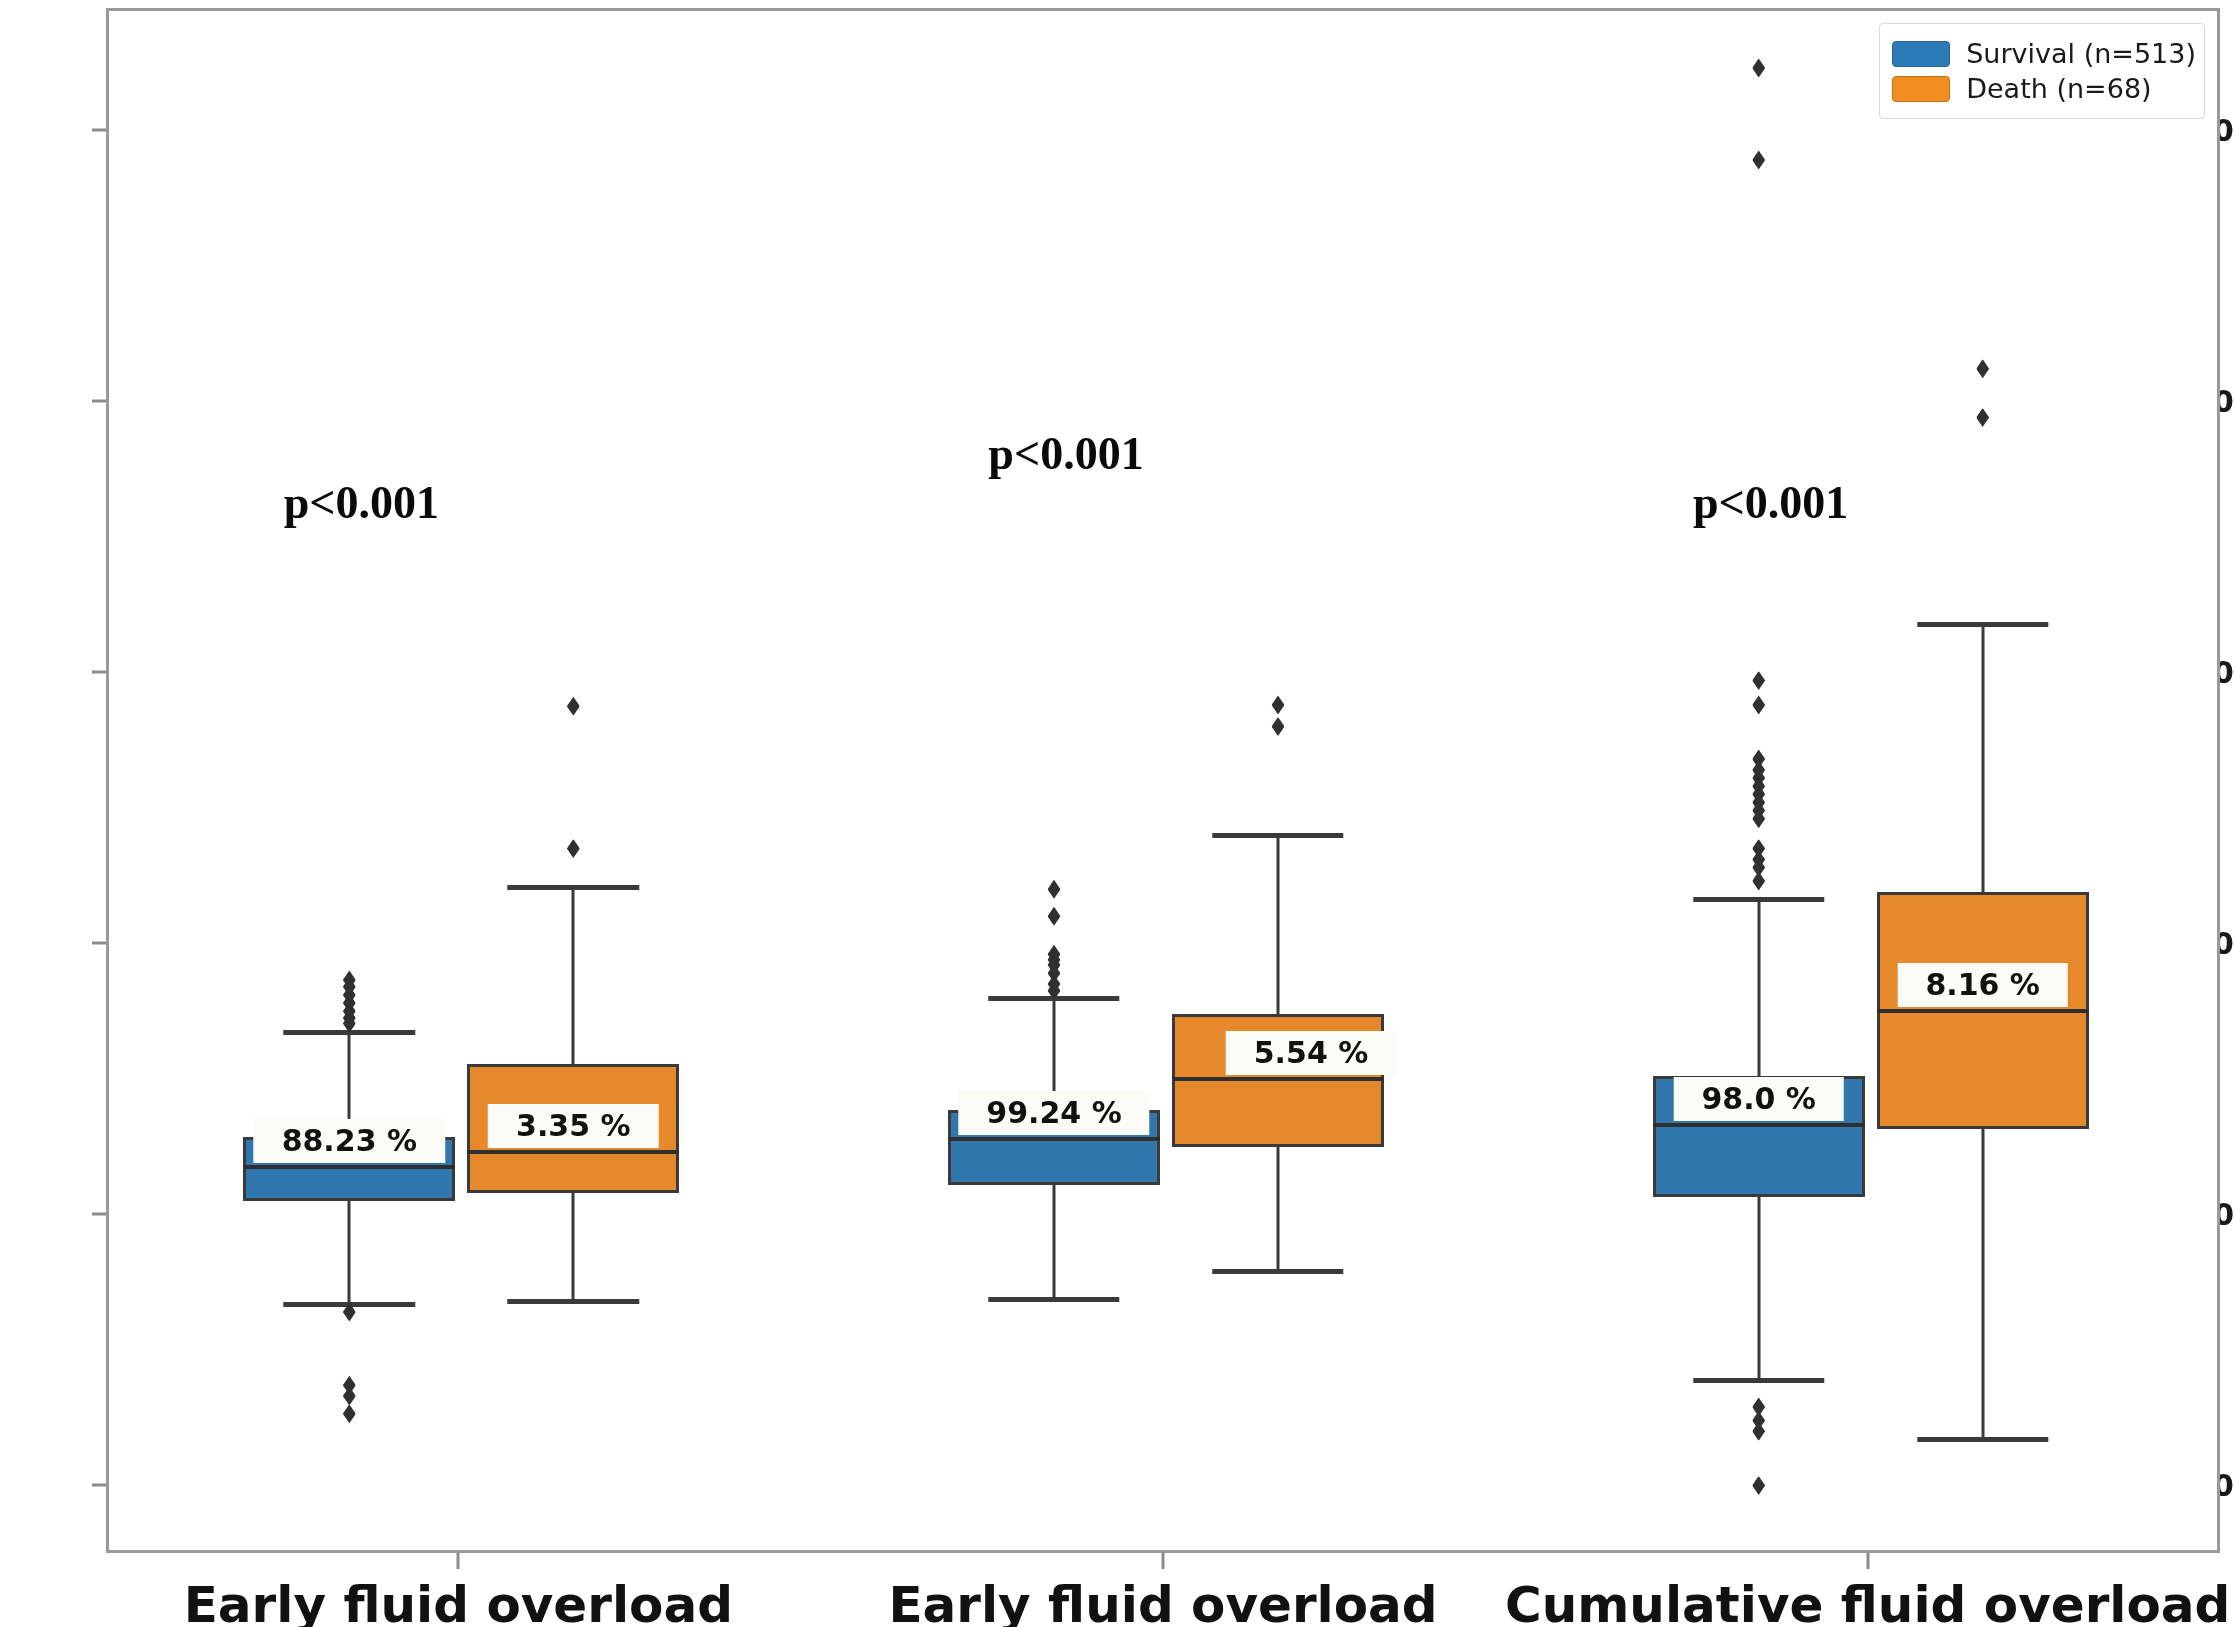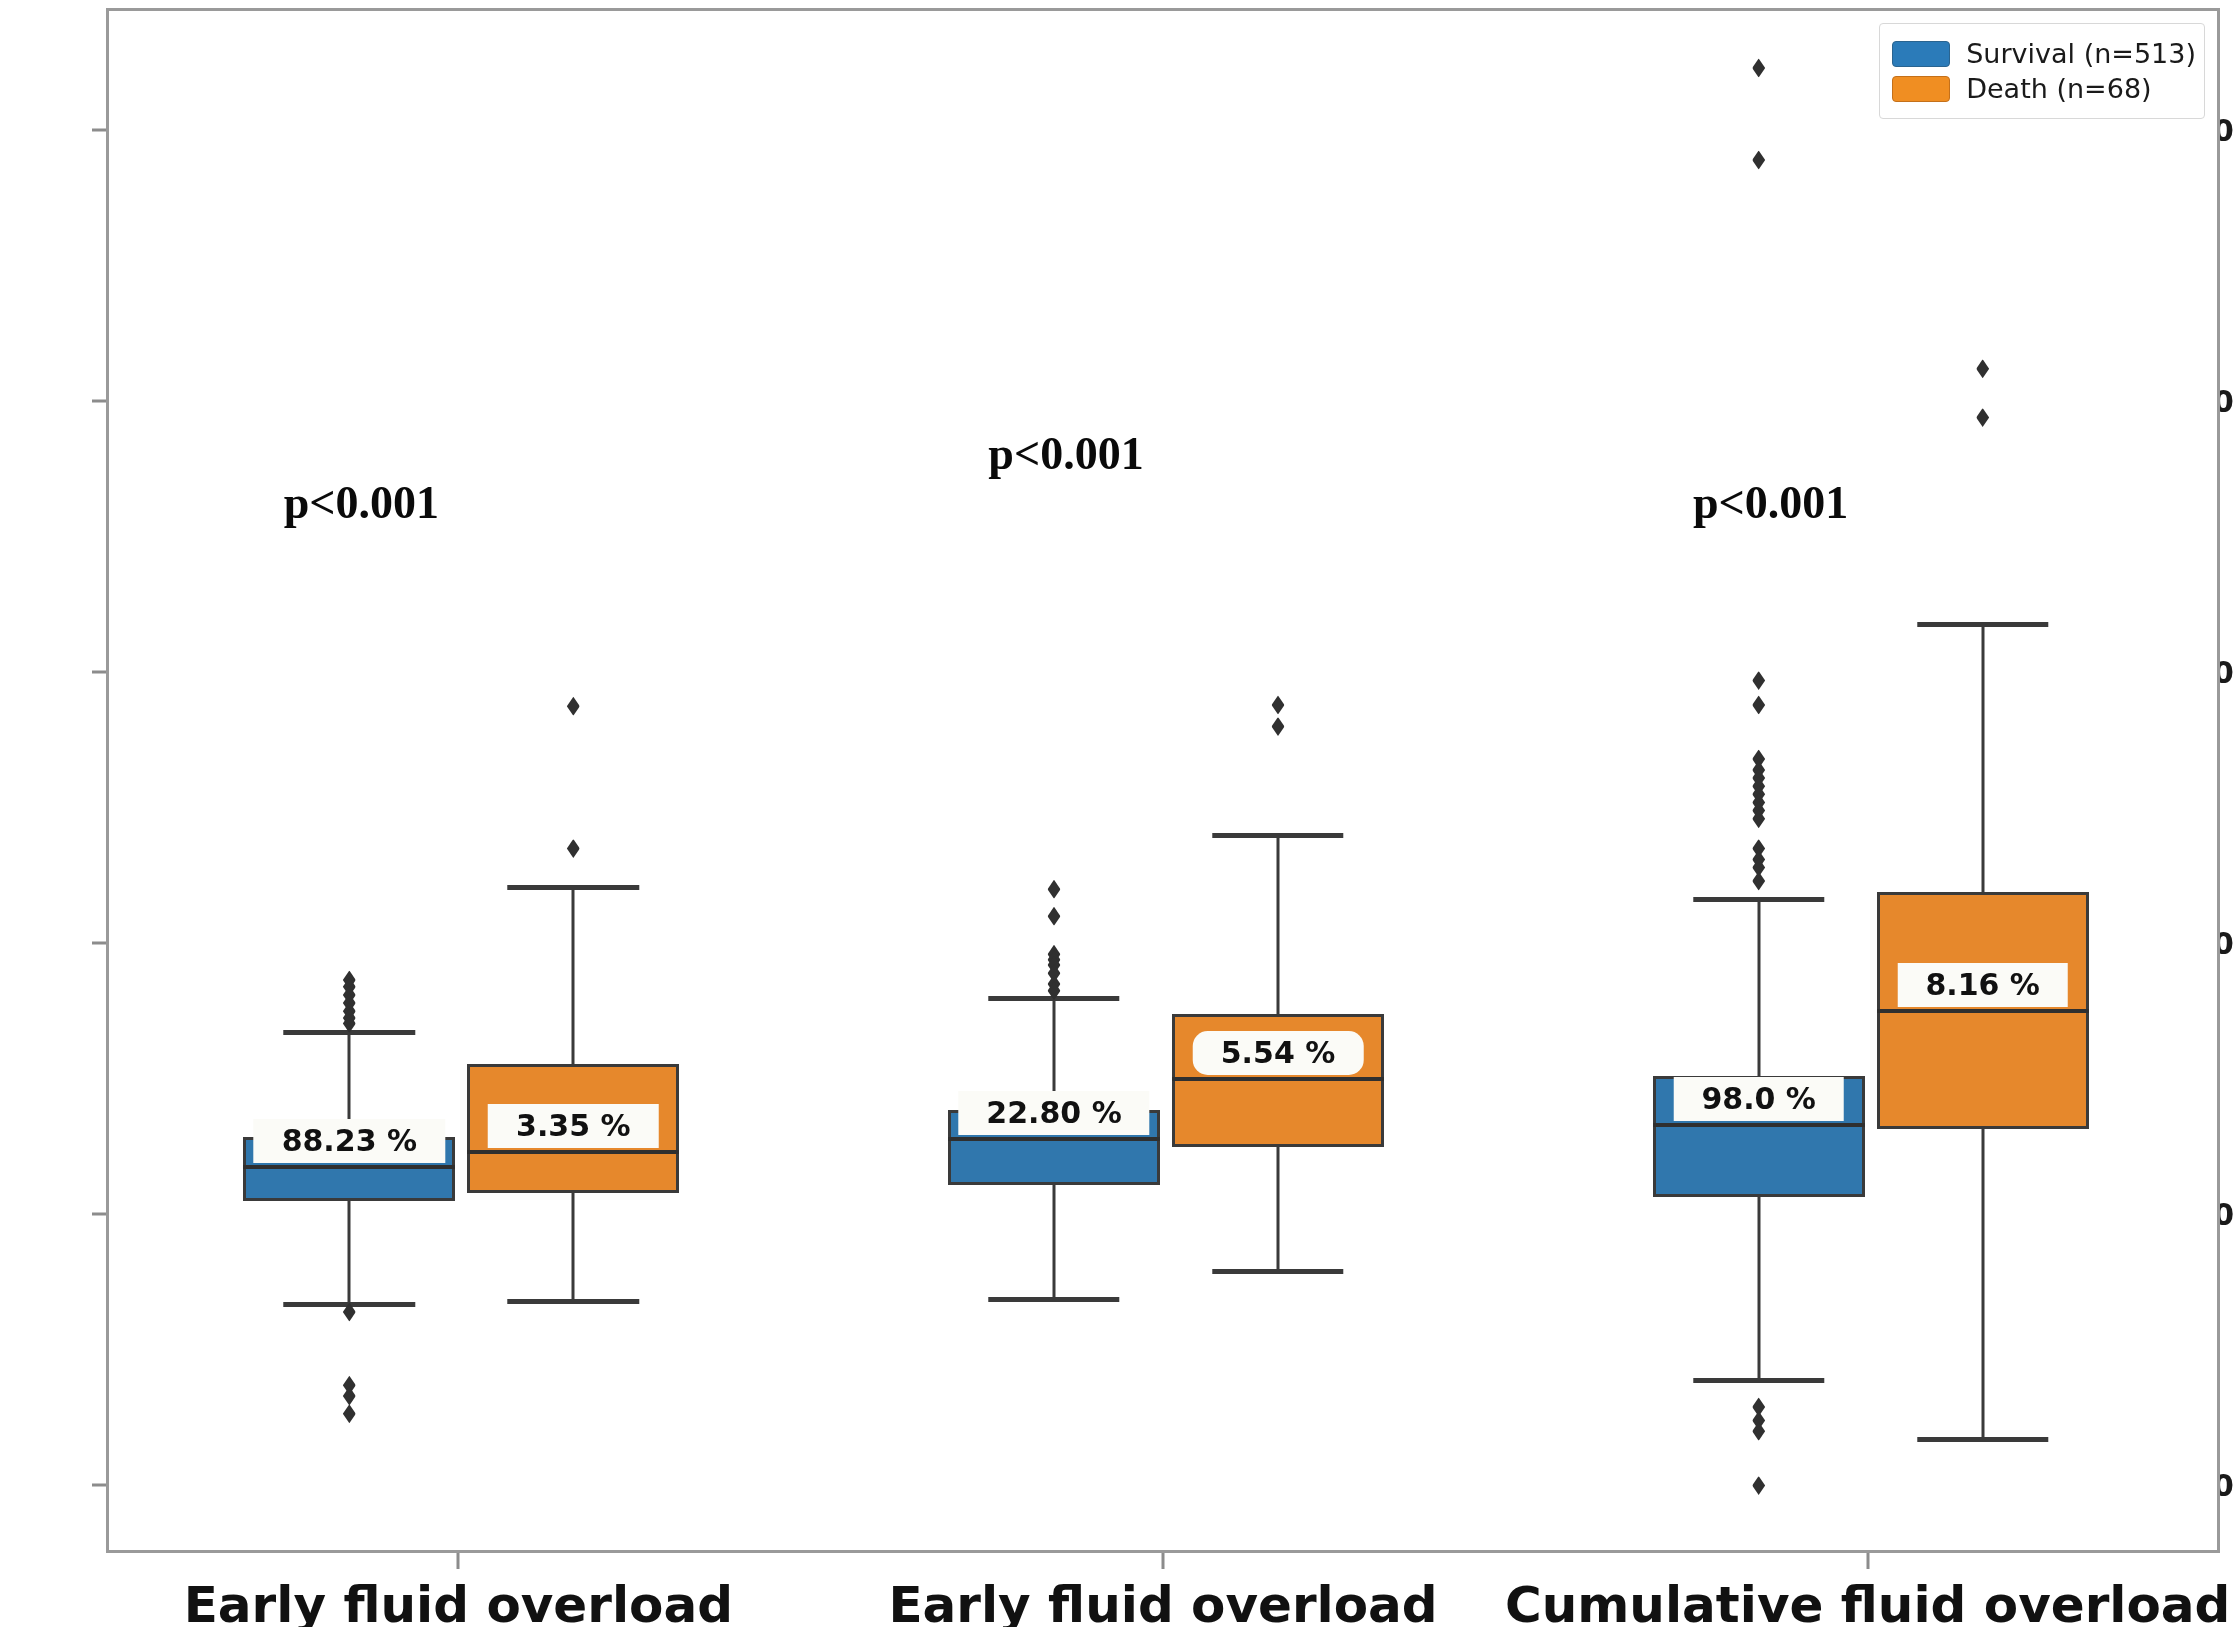--- a/index.html
+++ b/index.html
@@ -110,21 +110,21 @@
         <div class="box survival" style="left: 839px; top: 1099.12px; width: 212px; height: 74.5395px;"></div>
         <div class="median" style="left: 839px; top: 1126.39px; width: 212px;"></div>
         <div class="outlier" style="left: 945px; top: 878.211px;"></div>
         <div class="outlier" style="left: 945px; top: 905.316px;"></div>
         <div class="outlier" style="left: 945px; top: 943.263px;"></div>
         <div class="outlier" style="left: 945px; top: 948.684px;"></div>
         <div class="outlier" style="left: 945px; top: 954.105px;"></div>
         <div class="outlier" style="left: 945px; top: 962.237px;"></div>
         <div class="outlier" style="left: 945px; top: 973.079px;"></div>
         <div class="outlier" style="left: 945px; top: 979.855px;"></div>
-        <div class="val-label" style="left: 945px; top: 1102.39px;">22.80 %</div>
+        <div class="val-label" style="left: 945px; top: 1102.39px;">99.24 %</div>
         <div class="whisker-v" style="left: 1649.67px; top: 887.697px; height: 177.539px;"></div>
         <div class="whisker-v" style="left: 1649.67px; top: 1185.86px; height: 182.961px;"></div>
         <div class="cap" style="left: 1649.67px; top: 885.697px; width: 131.44px;"></div>
         <div class="cap" style="left: 1649.67px; top: 1366.82px; width: 131.44px;"></div>
         <div class="box survival" style="left: 1543.67px; top: 1065.24px; width: 212px; height: 120.618px;"></div>
         <div class="median" style="left: 1543.67px; top: 1112.03px; width: 212px;"></div>
         <div class="outlier" style="left: 1649.67px; top: 56.9211px;"></div>
         <div class="outlier" style="left: 1649.67px; top: 149.079px;"></div>
         <div class="outlier" style="left: 1649.67px; top: 669.5px;"></div>
         <div class="outlier" style="left: 1649.67px; top: 693.895px;"></div>
@@ -155,21 +155,21 @@
         <div class="outlier" style="left: 464.333px; top: 837.553px;"></div>
         <div class="val-label" style="left: 464.333px; top: 1115.13px;">3.35 %</div>
         <div class="whisker-v" style="left: 1169px; top: 824px; height: 178.895px;"></div>
         <div class="whisker-v" style="left: 1169px; top: 1135.71px; height: 124.684px;"></div>
         <div class="cap" style="left: 1169px; top: 822px; width: 131.44px;"></div>
         <div class="cap" style="left: 1169px; top: 1258.39px; width: 131.44px;"></div>
         <div class="box death" style="left: 1063px; top: 1002.89px; width: 212px; height: 132.816px;"></div>
         <div class="median" style="left: 1063px; top: 1065.95px; width: 212px;"></div>
         <div class="outlier" style="left: 1169px; top: 693.895px;"></div>
         <div class="outlier" style="left: 1169px; top: 715.579px;"></div>
-        <div class="val-label" style="left: 1169px; top: 1041.95px; border-radius: 15px;">5.54 %</div>
+        <div class="val-label" style="left: 1202px; top: 1041.95px;">5.54 %</div>
         <div class="whisker-v" style="left: 1873.67px; top: 612.579px; height: 268.342px;"></div>
         <div class="whisker-v" style="left: 1873.67px; top: 1118.09px; height: 310.355px;"></div>
         <div class="cap" style="left: 1873.67px; top: 610.579px; width: 131.44px;"></div>
         <div class="cap" style="left: 1873.67px; top: 1426.45px; width: 131.44px;"></div>
         <div class="box death" style="left: 1767.67px; top: 880.921px; width: 212px; height: 237.171px;"></div>
         <div class="median" style="left: 1767.67px; top: 998.184px; width: 212px;"></div>
         <div class="outlier" style="left: 1873.67px; top: 357.789px;"></div>
         <div class="outlier" style="left: 1873.67px; top: 406.579px;"></div>
         <div class="val-label" style="left: 1873.67px; top: 974.184px;">8.16 %</div>
       </div>

